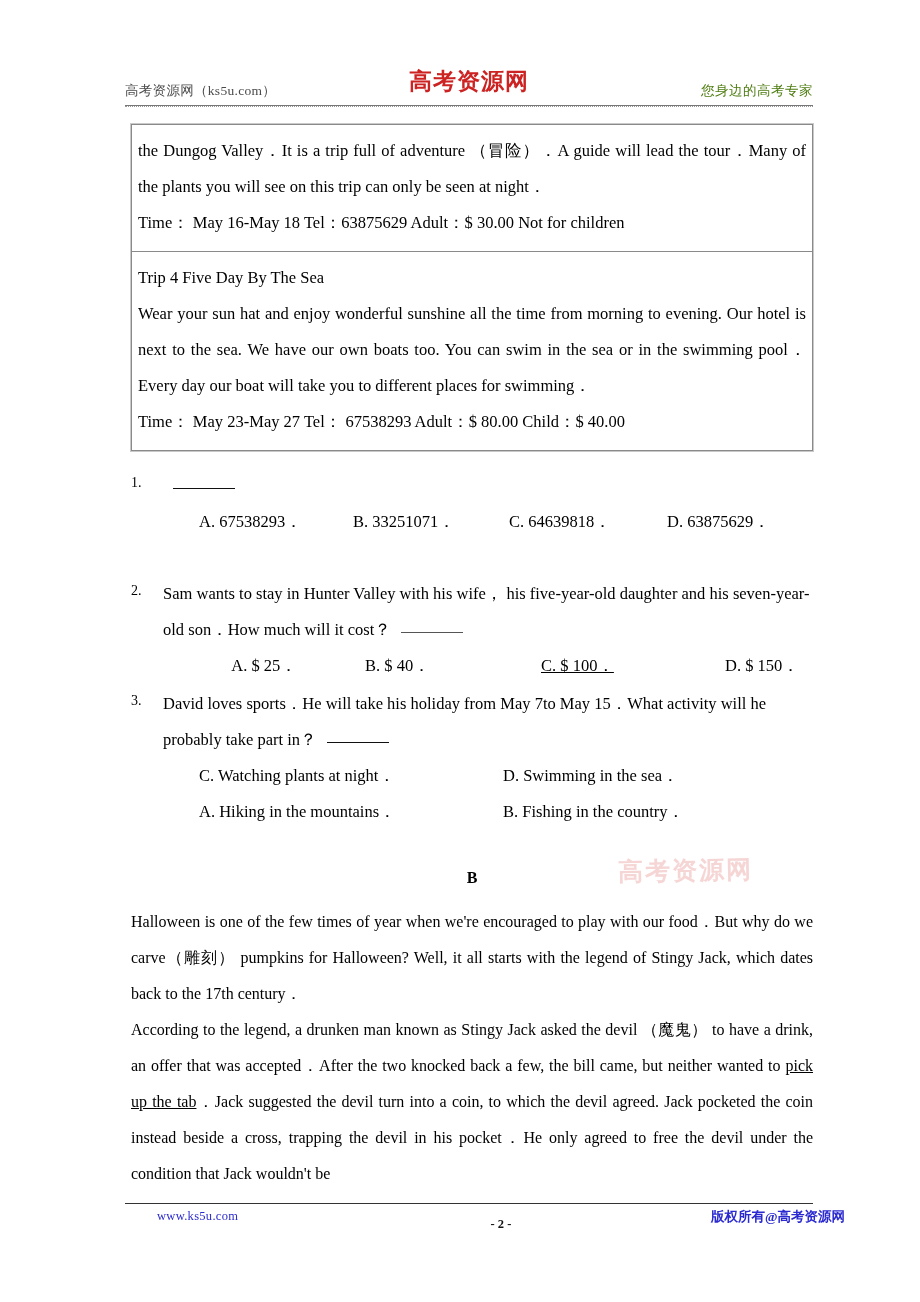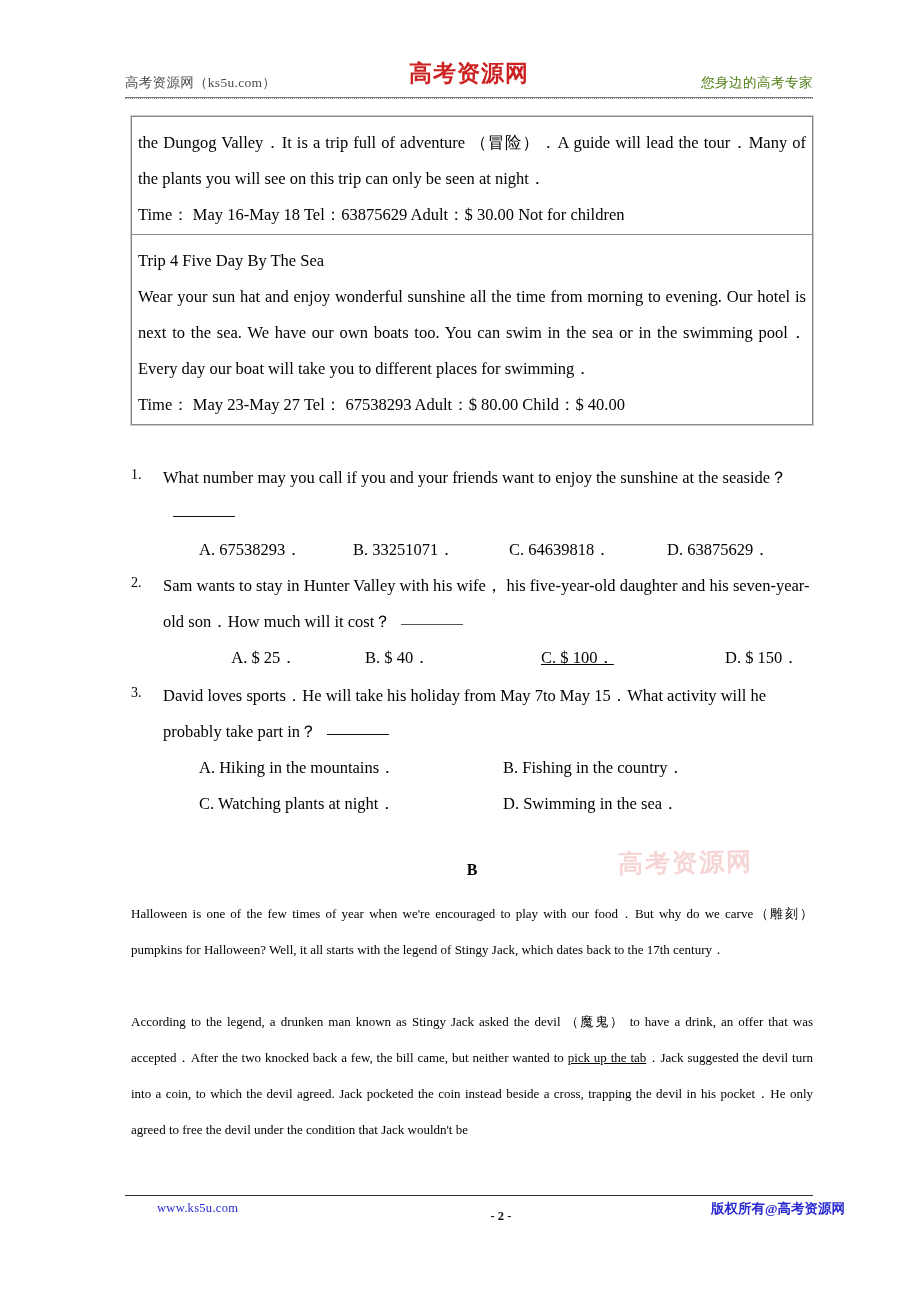--- a/index.html
+++ b/index.html
@@ -11,21 +11,21 @@
     width: 920px;
     height: 1302px;
     position: relative;
     font-family: "Liberation Serif", "DejaVu Serif", serif;
     color: #000;
     overflow: hidden;
   }
 
   .page {
     position: absolute;
-    left: 0; top: 8px;
+    left: 0; top: 16px;
     width: 920px;
     height: 1042px;
   }
 
   
   .doc-header {
     position: absolute;
     left: 125px;
     top: 50px;
     width: 688px;
@@ -77,21 +77,21 @@
     position: absolute;
     left: 131px;
     top: 108px;
     width: 682px;
     box-sizing: border-box;
     border: 1px solid #8a8a8a;
     box-shadow: 0 0 0 1px #c9c9c9;
     background: #fff;
   }
   .trip-cell {
-    padding: 8px 6px 1px 6px;
+    padding: 8px 6px 10px 6px;
     box-sizing: border-box;
   }
   .trip-cell.top {
     border-bottom: 1px solid #8a8a8a;
   }
   .para {
     font-size: 16.5px;
     line-height: 36px;
     text-align: justify;
     text-justify: inter-word;
@@ -163,21 +163,21 @@
     letter-spacing: 2px;
     font-family: "DejaVu Serif", serif;
     white-space: nowrap;
     transform: rotate(-1deg);
   }
 
   .bodytext {
     position: absolute;
     left: 131px;
     width: 682px;
-    font-size: 13px;
+    font-size: 16px;
     line-height: 36px;
     text-align: justify;
     text-justify: inter-word;
     font-family: "Liberation Serif", "DejaVu Serif", serif;
   }
   .bodytext p {
     margin: 0;
   }
   .u { text-decoration: underline; }
 
@@ -245,21 +245,21 @@
     <div class="trip-cell">
       <p class="para nojust">Trip 4 Five Day By The Sea</p>
       <p class="para">Wear your sun hat and enjoy wonderful sunshine all the time from morning to evening. Our hotel is next to the sea. We have our own boats too. You can swim in the sea or in the swimming pool．Every day our boat will take you to different places for swimming．</p>
       <p class="para nojust">Time：  May 23-May 27 Tel：  67538293 Adult：$ 80.00 Child：$ 40.00</p>
     </div>
   </div>
 
   <div class="qblock" style="top:452px;">
     <div class="qnum">1.</div>
     <div class="qbody">
-      <div class="qline"><span>What number may you call if you and your friends want to enjoy the sunshine at the seaside？</span><span class="blank"></span></div>
+      <div class="qline"><span class="blank"></span></div>
       <div class="opts">
         <span class="opt" style="width:118px;">A. 67538293．</span><span class="opt" style="width:120px;">B. 33251071．</span><span class="opt" style="width:122px;">C. 64639818．</span><span class="opt">D. 63875629．</span>
       </div>
     </div>
   </div>
 
   <div class="qblock" style="top:560px;">
     <div class="qnum">2.</div>
     <div class="qbody">
       <div class="qline"><span>Sam wants to stay in Hunter Valley with his wife，  his five-year-old daughter and his seven-year-old son．How much will it cost？</span><span class="blank thin"></span></div>
@@ -267,24 +267,24 @@
         <span class="opt" style="width:130px;text-align:center;">A.  $ 25．</span><span class="opt" style="width:140px;">B.  $ 40．</span><span class="opt" style="width:148px;text-decoration:underline;">C.  $ 100．</span><span class="opt">D.  $ 150．</span>
       </div>
     </div>
   </div>
 
   <div class="qblock" style="top:670px;">
     <div class="qnum">3.</div>
     <div class="qbody">
       <div class="qline"><span>David loves sports．He will take his holiday from May 7to May 15．What activity will he probably take part in？</span><span class="blank"></span></div>
       <div class="opts">
-        <span class="opt" style="width:268px;">A. Hiking in the mountains．</span><span class="opt">B. Fishing in the country．</span>
+        <span class="opt" style="width:268px;">C. Watching plants at night．</span><span class="opt">D. Swimming in the sea．</span>
       </div>
       <div class="opts">
-        <span class="opt" style="width:268px;">C. Watching plants at night．</span><span class="opt">D. Swimming in the sea．</span>
+        <span class="opt" style="width:268px;">A. Hiking in the mountains．</span><span class="opt">B. Fishing in the country．</span>
       </div>
     </div>
   </div>
 
   <div class="watermark" style="left:618px; top:838px;">高考资源网</div>
 
   <div class="qblock" style="top:853px;">
     <div class="sect-letter">B</div>
   </div>
 

